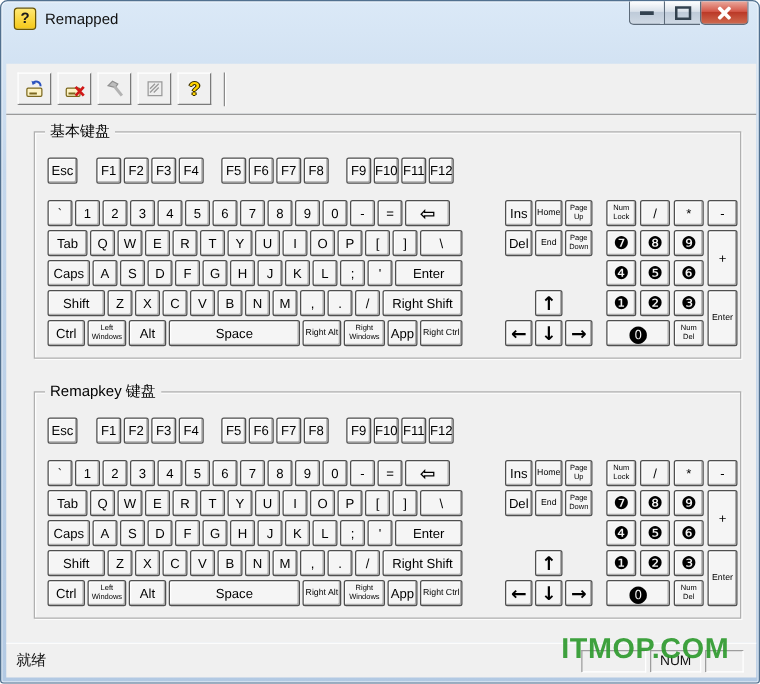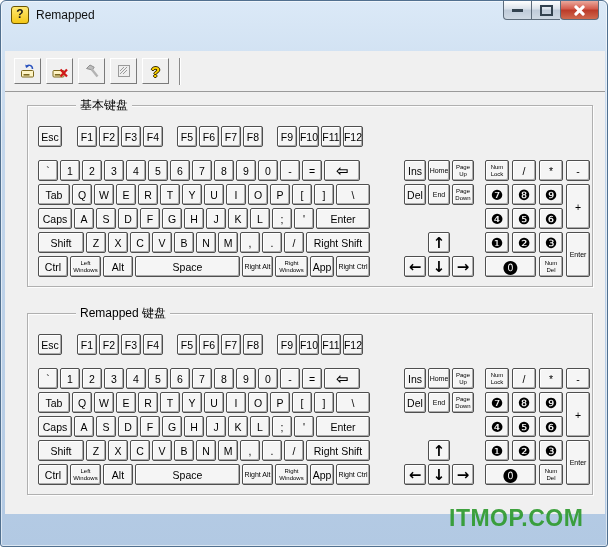--- a/index.html
+++ b/index.html
@@ -39,21 +39,21 @@
   .tool-sep{width:1px;height:27px;background:#8a8a8a;box-shadow:1px 0 0 #ffffff;margin-left:5px;}
   .help-glyph{font-weight:bold;font-size:15px;color:#ffd400;
     text-shadow:-1px 0 0 #3a2e00,1px 0 0 #3a2e00,0 -1px 0 #3a2e00,0 1px 0 #3a2e00;}
   
   .client{position:absolute;top:90px;left:4px;width:600px;height:423px;box-sizing:border-box;background:#f0f0f0;
     border-top:1px solid #9a9a9a;}
   .groupbox{position:absolute;left:22px;width:566px;height:182px;box-sizing:border-box;
     border:1px solid #b0b0b0;box-shadow:inset 1px 1px 0 #fdfdfd, 1px 1px 0 #fdfdfd;}
   .gb1{top:13px;}
   .gb2{top:221px;}
-  .gb-label{position:absolute;top:-8px;left:8px;background:#f0f0f0;padding:0 4px;font-size:12px;color:#000;line-height:14px;margin-left:40px;}
+  .gb-label{position:absolute;top:-8px;left:8px;background:#f0f0f0;padding:0 4px;font-size:12px;color:#000;line-height:14px;}
   
   .krow{position:absolute;display:flex;gap:2px;}
   .kspacer{flex:none;height:1px;}
   .key{flex:none;height:21px;box-sizing:border-box;background:#f5f5f5;border:1px solid #4f4f4f;border-radius:2px;
     box-shadow:inset -1px -1px 0 #ababab, inset 1px 1px 0 #ffffff;
     display:flex;align-items:center;justify-content:center;
     font-size:10.5px;color:#000;text-align:center;cursor:default;}
   .key.tiny{font-size:6px;line-height:6.5px;white-space:pre-line;}
   .key.small{font-size:7px;}
   .key.glyph{font-size:15px;font-family:"DejaVu Sans",sans-serif;font-weight:bold;}
@@ -262,21 +262,21 @@
           <div class="key circ" style="grid-area: 4 / 1;">❶</div>
           <div class="key circ" style="grid-area: 4 / 2;">❷</div>
           <div class="key circ" style="grid-area: 4 / 3;">❸</div>
           <div class="key small" style="grid-area: 4 / 4 / span 2;">Enter</div>
           <div class="key circ" style="grid-area: 5 / 1 / auto / span 2;">⓿</div>
           <div class="key tiny" style="grid-area: 5 / 3;">Num
 Del</div>
         </div>
       </div>
     <div class="groupbox gb2">
-      <div class="gb-label">Remapped 键盘</div>
+      <div class="gb-label">Remapkey 键盘</div>
     <div class="krow" style="left: 10px; top: 20px;">
           <div class="key" style="width: 24px;">Esc</div>
           <div class="kspacer" style="width: 11px;"></div>
           <div class="key" style="width: 20px;">F1</div>
           <div class="key" style="width: 20px;">F2</div>
           <div class="key" style="width: 20px;">F3</div>
           <div class="key" style="width: 20px;">F4</div>
           <div class="kspacer" style="width: 10px;"></div>
           <div class="key" style="width: 20px;">F5</div>
           <div class="key" style="width: 20px;">F6</div>
@@ -398,16 +398,22 @@
           <div class="key circ" style="grid-area: 4 / 2;">❷</div>
           <div class="key circ" style="grid-area: 4 / 3;">❸</div>
           <div class="key small" style="grid-area: 4 / 4 / span 2;">Enter</div>
           <div class="key circ" style="grid-area: 5 / 1 / auto / span 2;">⓿</div>
           <div class="key tiny" style="grid-area: 5 / 3;">Num
 Del</div>
         </div>
       </div>
   </div>
 
+  <div class="statusbar">
+    <span class="sb-ready">就绪</span>
+    <span class="sb-pane p0"></span>
+    <span class="sb-pane p1">NUM</span>
+    <span class="sb-pane p2"></span>
+  </div>
 
   <div class="watermark" style="color: rgb(47, 155, 47);">ITMOP.COM</div>
 
 </div>
 
 </body></html>

